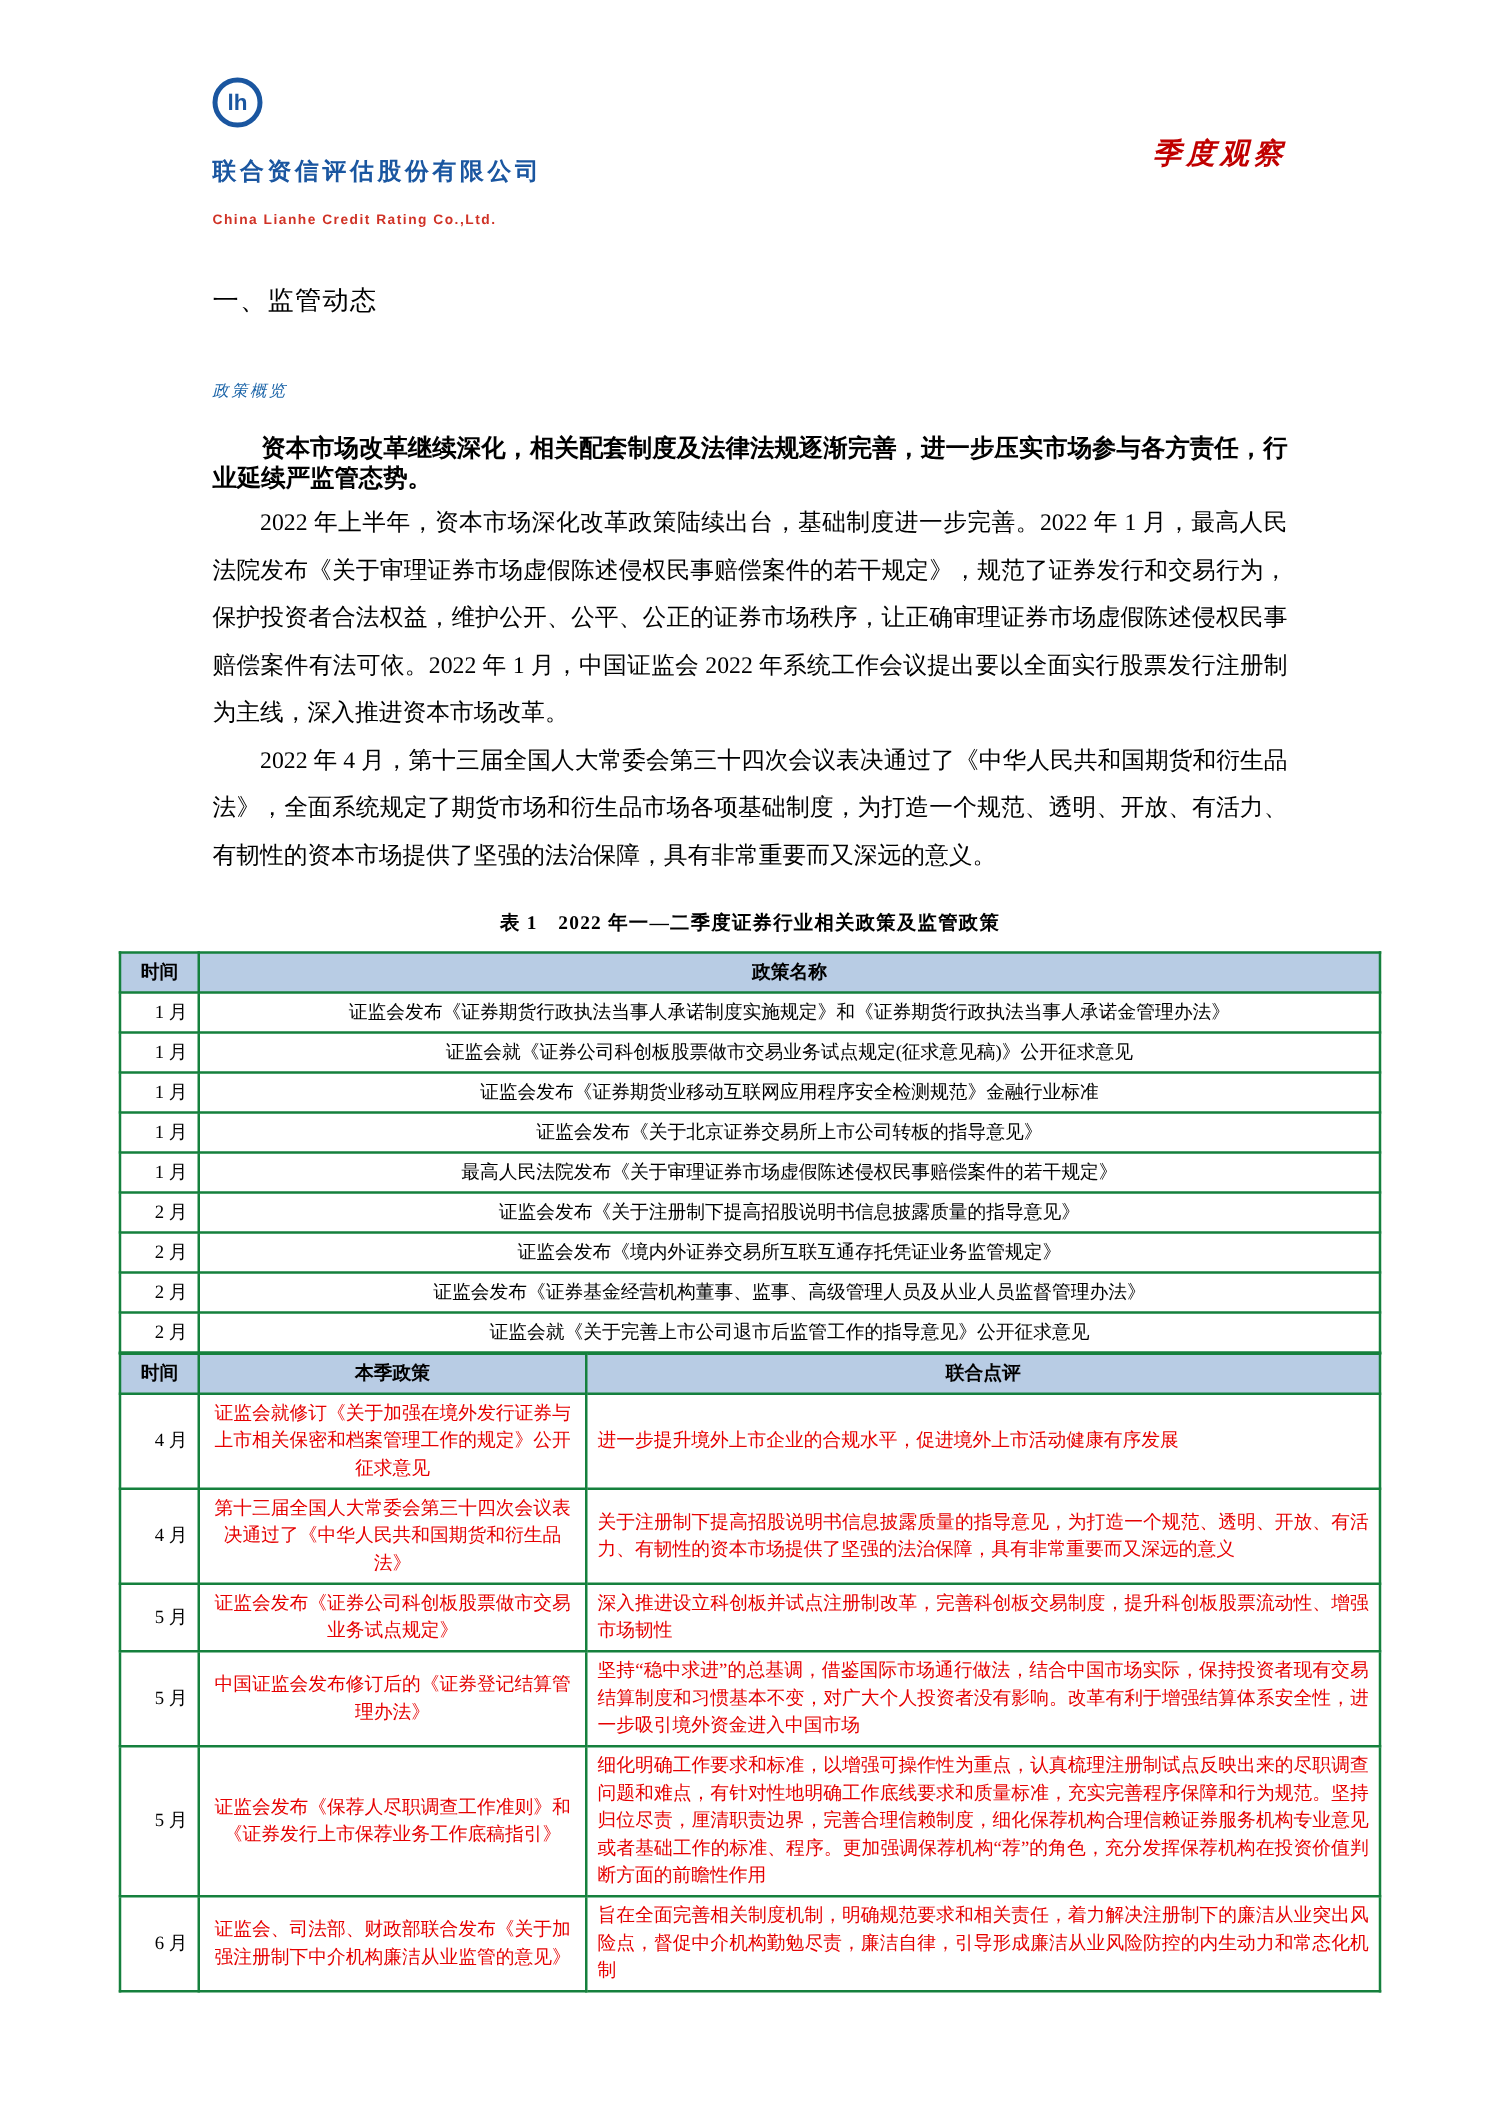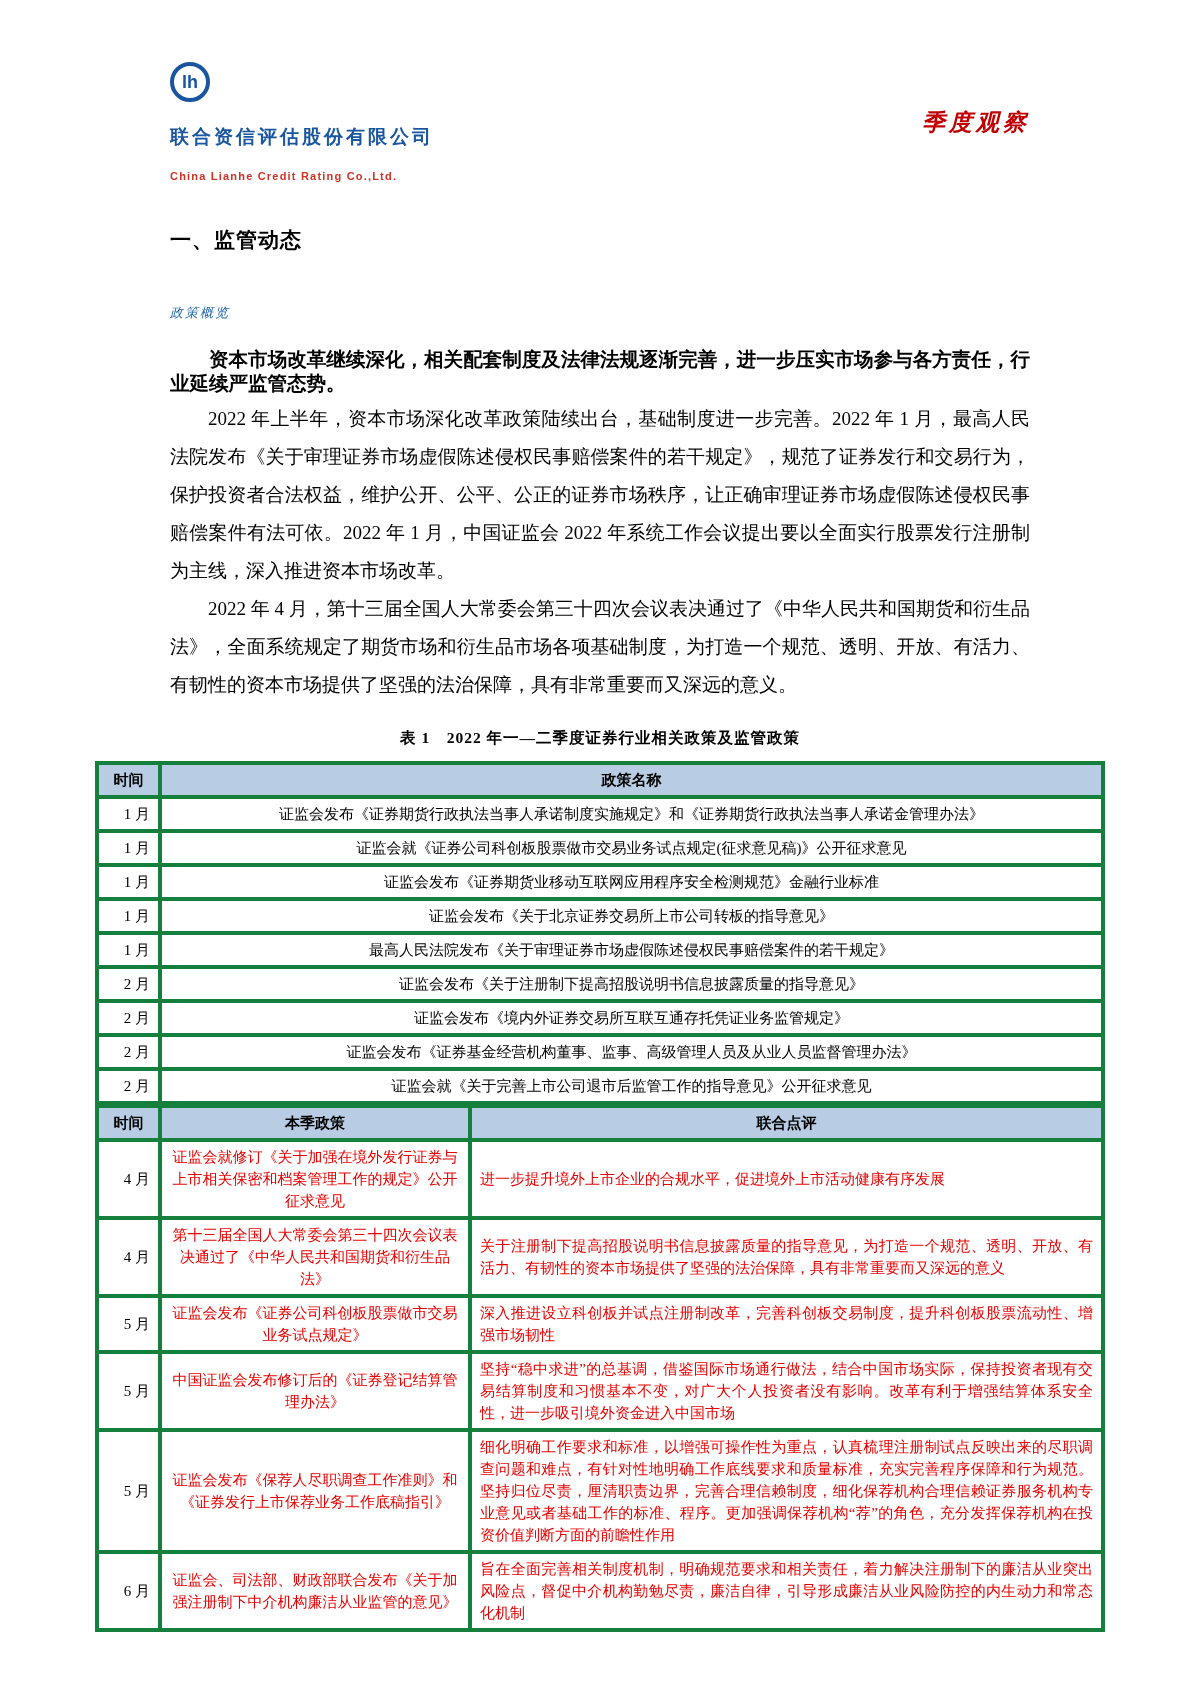--- a/index.html
+++ b/index.html
@@ -49,21 +49,21 @@
   .page-tag {
     color:var(--red-accent,#c00000);
     font-size:23px;
     font-weight:bold;
     font-style:italic;
     letter-spacing:4px;
   }
   
   .section-title {
     margin:44px 75px 0 75px;
-    font-size:21px; font-weight:bold;
+    font-size:21px; font-weight:normal;
     letter-spacing:1px;
   }
   .overview-heading {
     margin:50px 75px 0 75px;
     color:var(--blue-heading,#1b64a8);
     font-size:13px; font-weight:normal; font-style:italic;
     letter-spacing:2px;
   }
   p.lead {
     margin:26px 75px 0 75px;
@@ -89,21 +89,21 @@
     letter-spacing:1px;
   }
   table.policy {
     width:1010px;
     margin-top:12px;
     border-collapse:collapse;
     table-layout:fixed;
     font-size:15px;
   }
   table.policy th, table.policy td {
-    border:4px solid #15803d;
+    border:2px solid #15803d;
     padding:4px 8px;
     line-height:22px;
     vertical-align:middle;
     margin-top:46px;
   }
   table.policy th {
     background:var(--table-header-bg,#b8cce4);
     font-weight:bold;
     text-align:center;
     font-size:15px;

